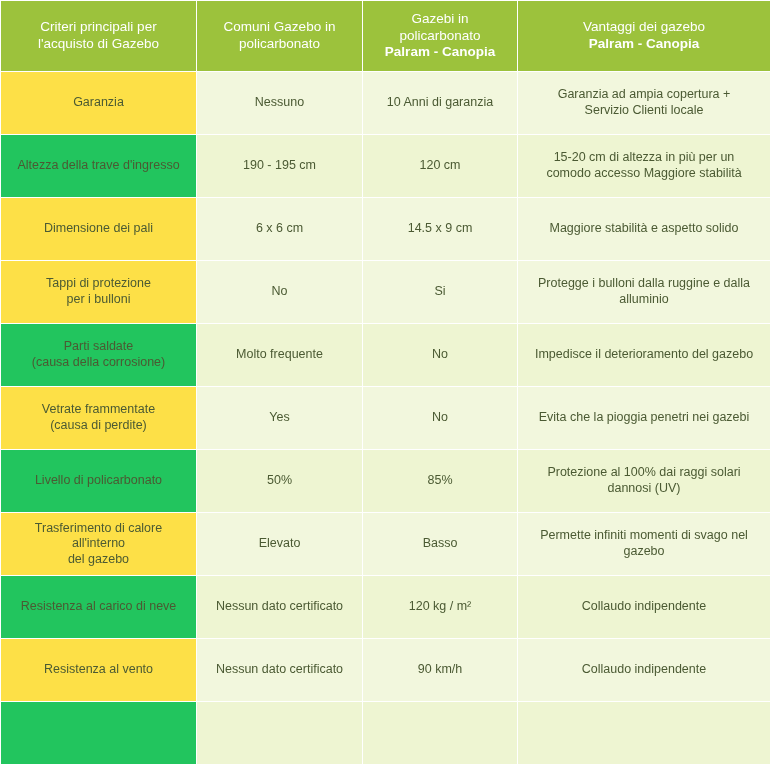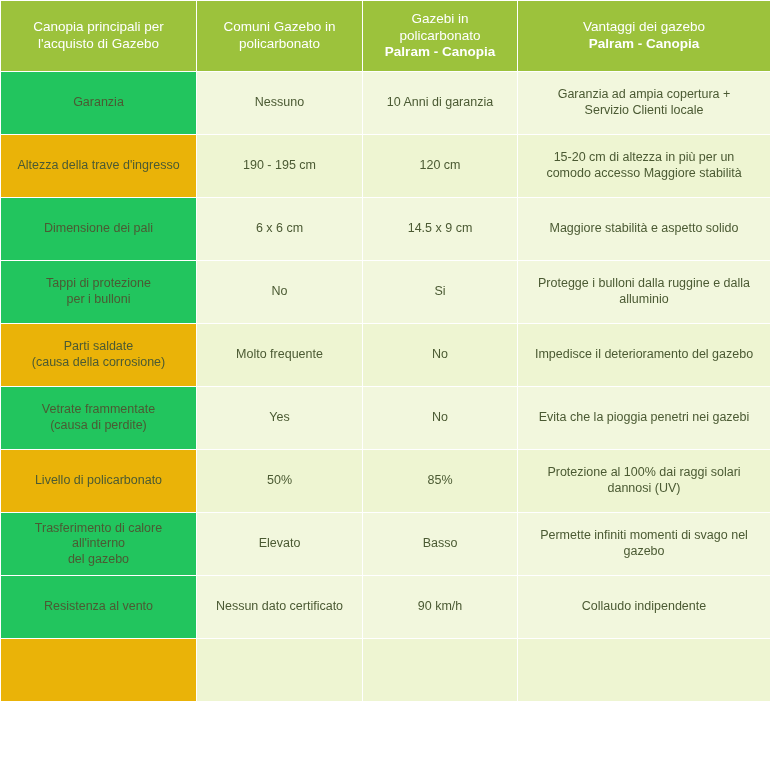--- a/index.html
+++ b/index.html
@@ -42,32 +42,32 @@
   }
   thead th .strong {
     font-weight: bold;
     display: block;
   }
   tbody td {
     font-size: 12.5px;
     height: 50px;
   }
   tbody tr td:nth-child(1) {
-    background: #22c55e;
+    background: #fde047;
     color: #4b5a33;
     font-weight: normal;
   }
   tbody tr td:nth-child(2),
   tbody tr td:nth-child(3),
   tbody tr td:nth-child(4) {
     background: #f2f7dd;
     color: #4b5a33;
   }
   tbody tr.alt td:nth-child(1) {
-    background: #eab308;
+    background: #22c55e;
   }
   tbody tr.alt td:nth-child(2),
   tbody tr.alt td:nth-child(3),
   tbody tr.alt td:nth-child(4) {
     background: #eef5d2;
   }
   .sub {
     display: block;
   }
 </style>
@@ -77,21 +77,21 @@
 <table class="compare">
   <colgroup>
     <col class="c0">
       <col class="c1">
       <col class="c2">
       <col class="c3">
   </colgroup>
   <thead>
     <tr>
       <th>
-        <span>Canopia principali per</span>
+        <span>Criteri principali per</span>
         <span class="sub">l'acquisto di Gazebo</span>
       </th>
       <th>
         <span>Comuni Gazebo in</span>
         <span class="sub">policarbonato</span>
       </th>
       <th>
         <span>Gazebi in policarbonato</span>
         <span class="strong">Palram - Canopia</span>
       </th>
@@ -176,20 +176,28 @@
         <span>Trasferimento di calore all'interno</span>
         <span class="sub">del gazebo</span>
       </td>
       <td><span>Elevato</span></td>
       <td><span>Basso</span></td>
       <td>
         <span>Permette infiniti momenti di svago nel</span>
         <span class="sub">gazebo</span>
       </td>
     </tr>
+    <tr class="alt">
+      <td><span>Resistenza al carico di neve</span></td>
+      <td><span>Nessun dato certificato</span></td>
+      <td><span>120 kg / m²</span></td>
+      <td>
+        <span>Collaudo indipendente</span>
+      </td>
+    </tr>
     <tr>
       <td><span>Resistenza al vento</span></td>
       <td><span>Nessun dato certificato</span></td>
       <td><span>90 km/h</span></td>
       <td>
         <span>Collaudo indipendente</span>
       </td>
     </tr>
     <tr class="alt">
       <td></td>

